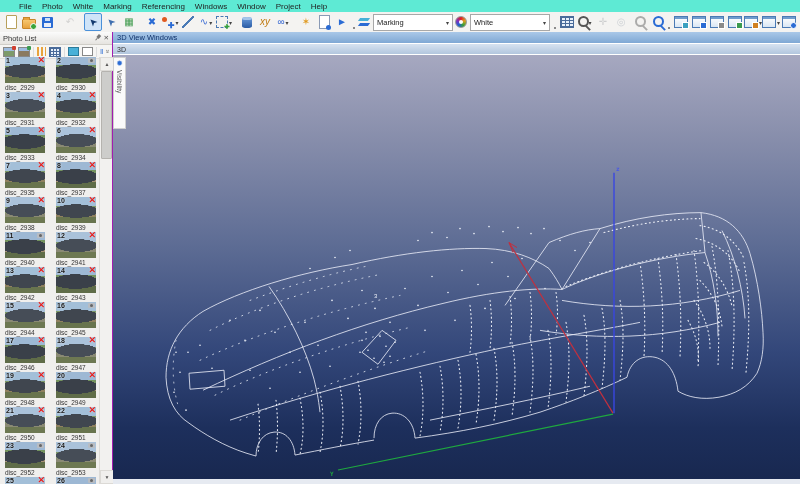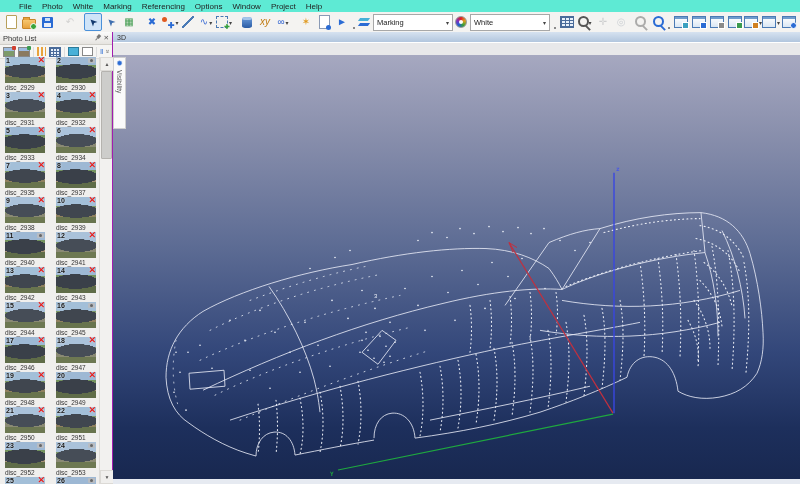--- a/index.html
+++ b/index.html
@@ -131,21 +131,21 @@
 <body>
 
 <div class="app">
 
   <div class="menubar">
       <span class="menu-item">File</span>
       <span class="menu-item">Photo</span>
       <span class="menu-item">White</span>
       <span class="menu-item">Marking</span>
       <span class="menu-item">Referencing</span>
-      <span class="menu-item">Options</span>
+      <span class="menu-item">Windows</span>
       <span class="menu-item">Window</span>
       <span class="menu-item">Project</span>
       <span class="menu-item">Help</span>
     </div>
 
   <div class="toolbar">
       <div class="tool">
         <span class="i-page"></span>
       </div>
       <div class="tool">
@@ -488,20 +488,23 @@
         </div>
       </div>
     <div class="vscroll">
       <div class="sbtn sb-up">▲</div>
       <div class="sthumb"></div>
       <div class="sbtn sb-down">▼</div>
     </div>
   </div>
 
   <div class="win3d">
+    <div class="win-title">
+      <span>3D View Windows</span>
+    </div>
     <div class="win-sub">
       <span>3D</span>
     </div>
     <div class="viewport">
       <svg class="vp-svg" viewBox="113 54 687 425" preserveAspectRatio="none">
 
         <g class="dot">
           <circle cx="230" cy="320" r="0.8"></circle>
             <circle cx="245" cy="340" r="0.8"></circle>
             <circle cx="260" cy="310" r="0.8"></circle>

